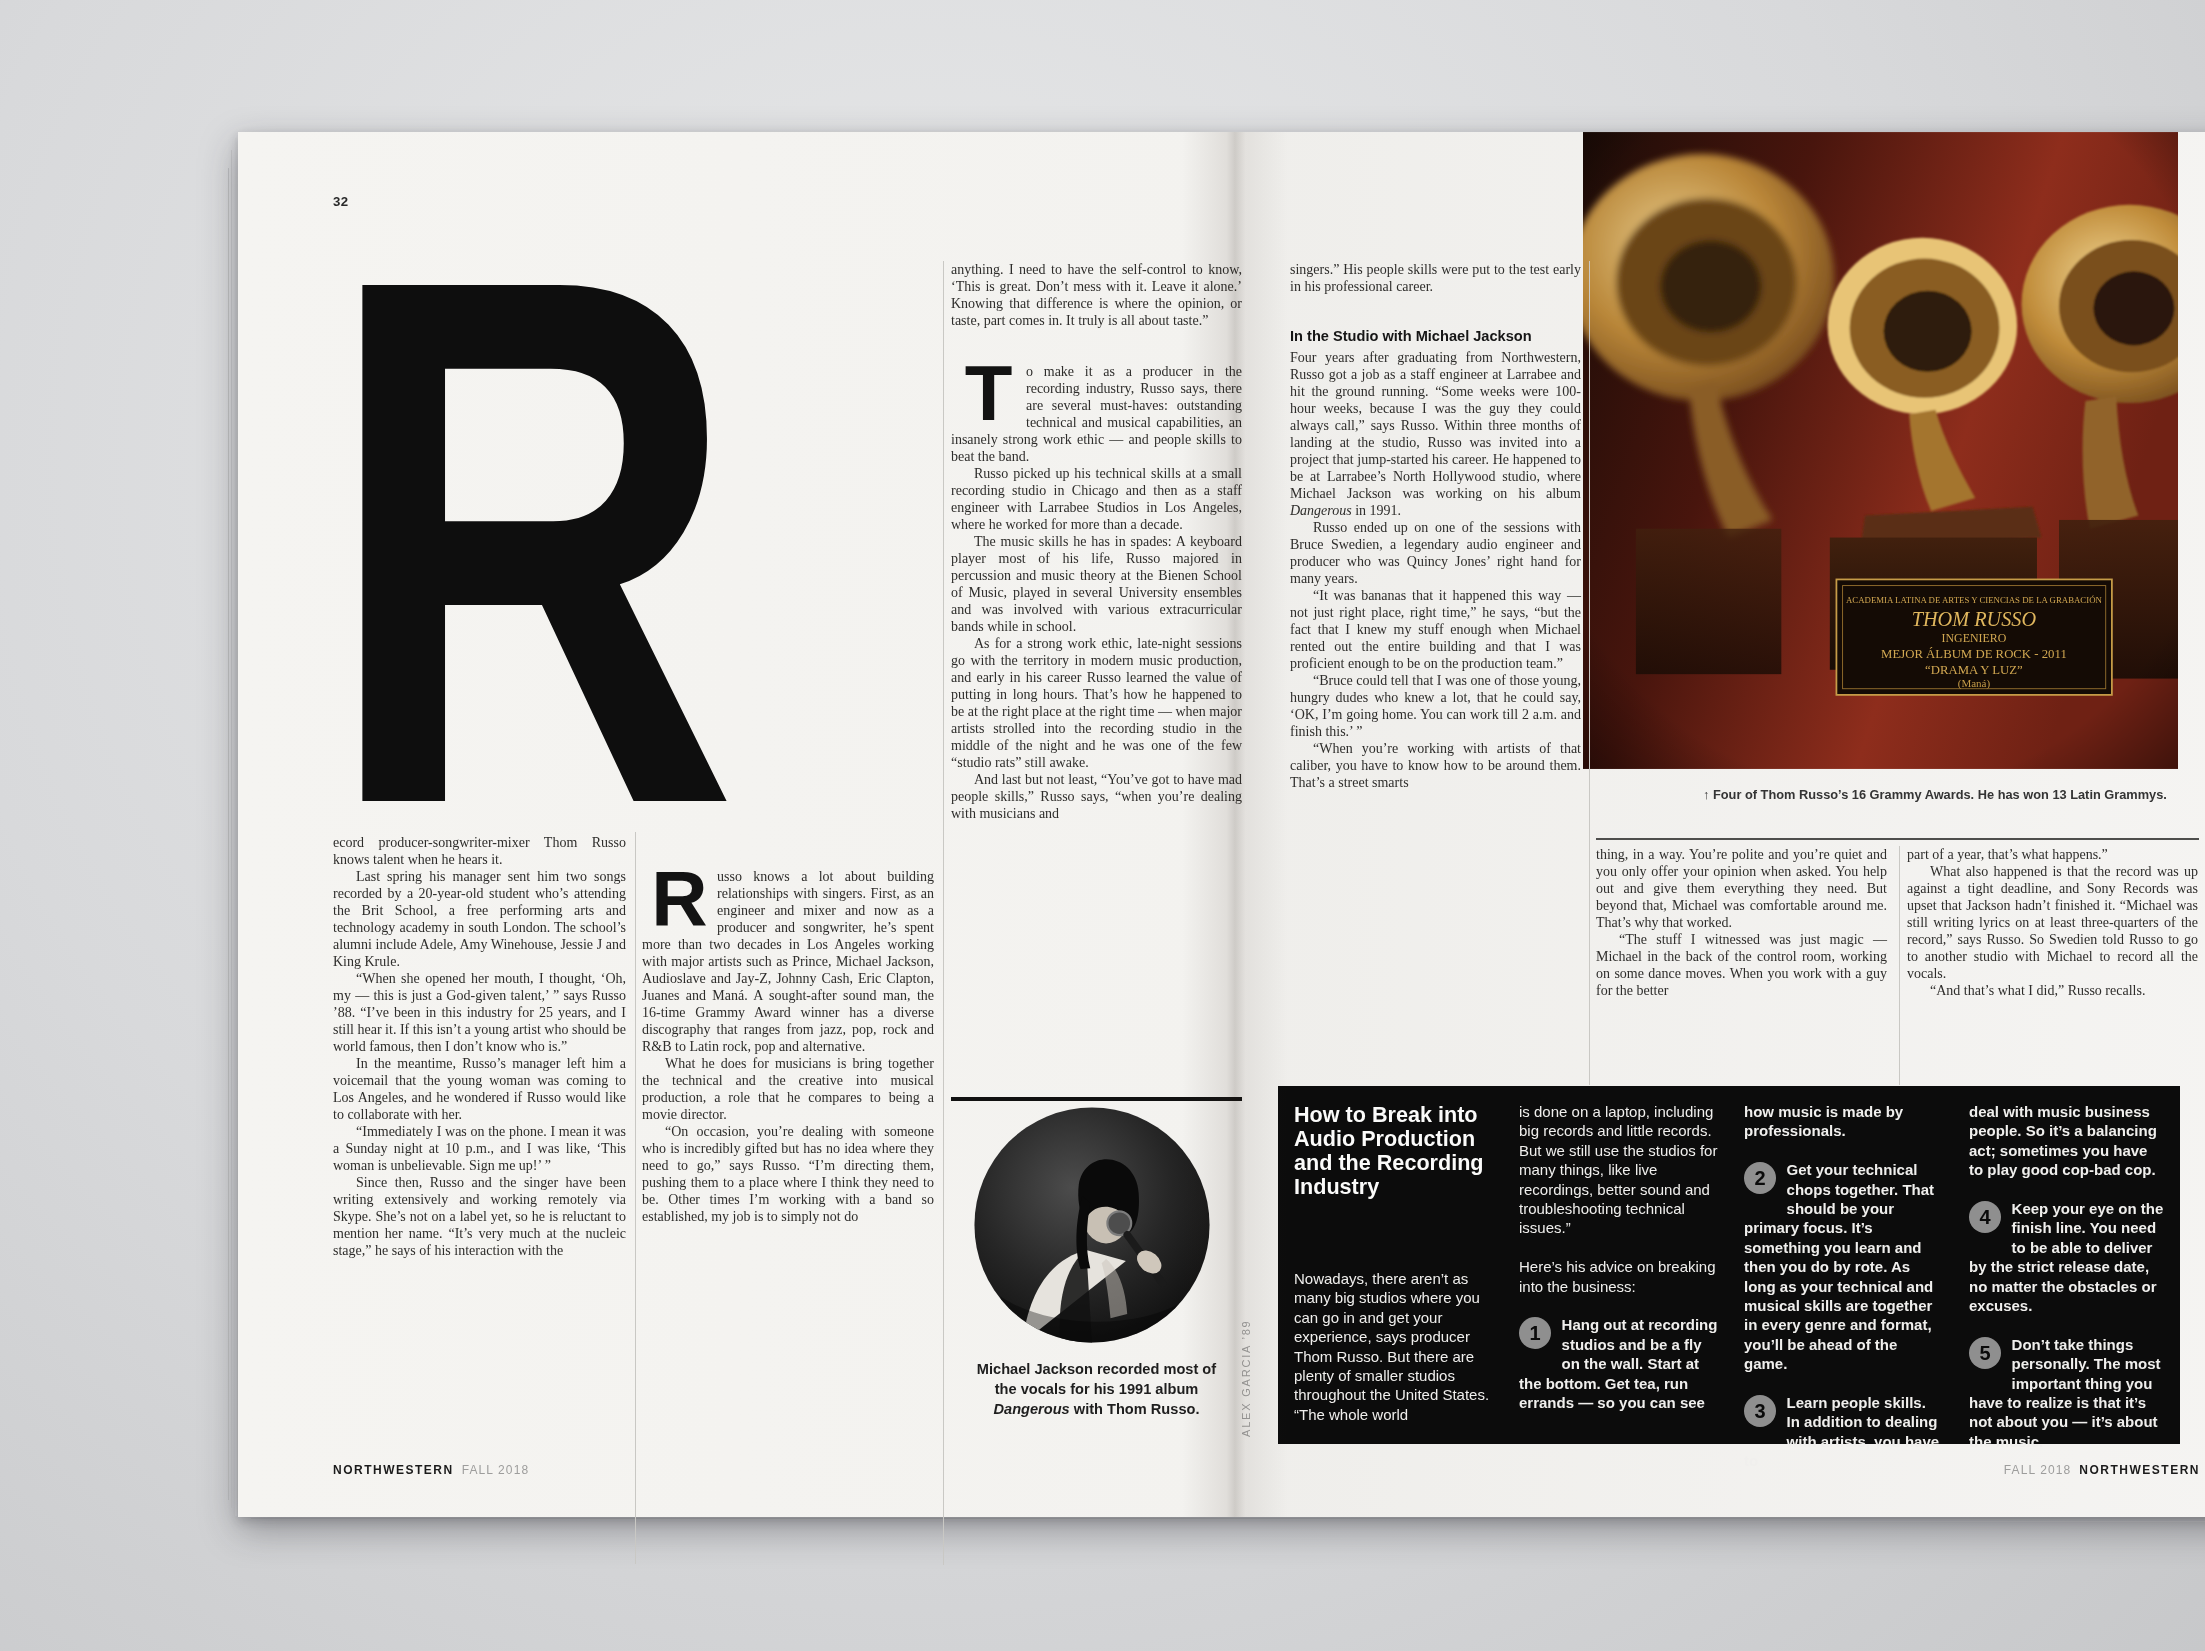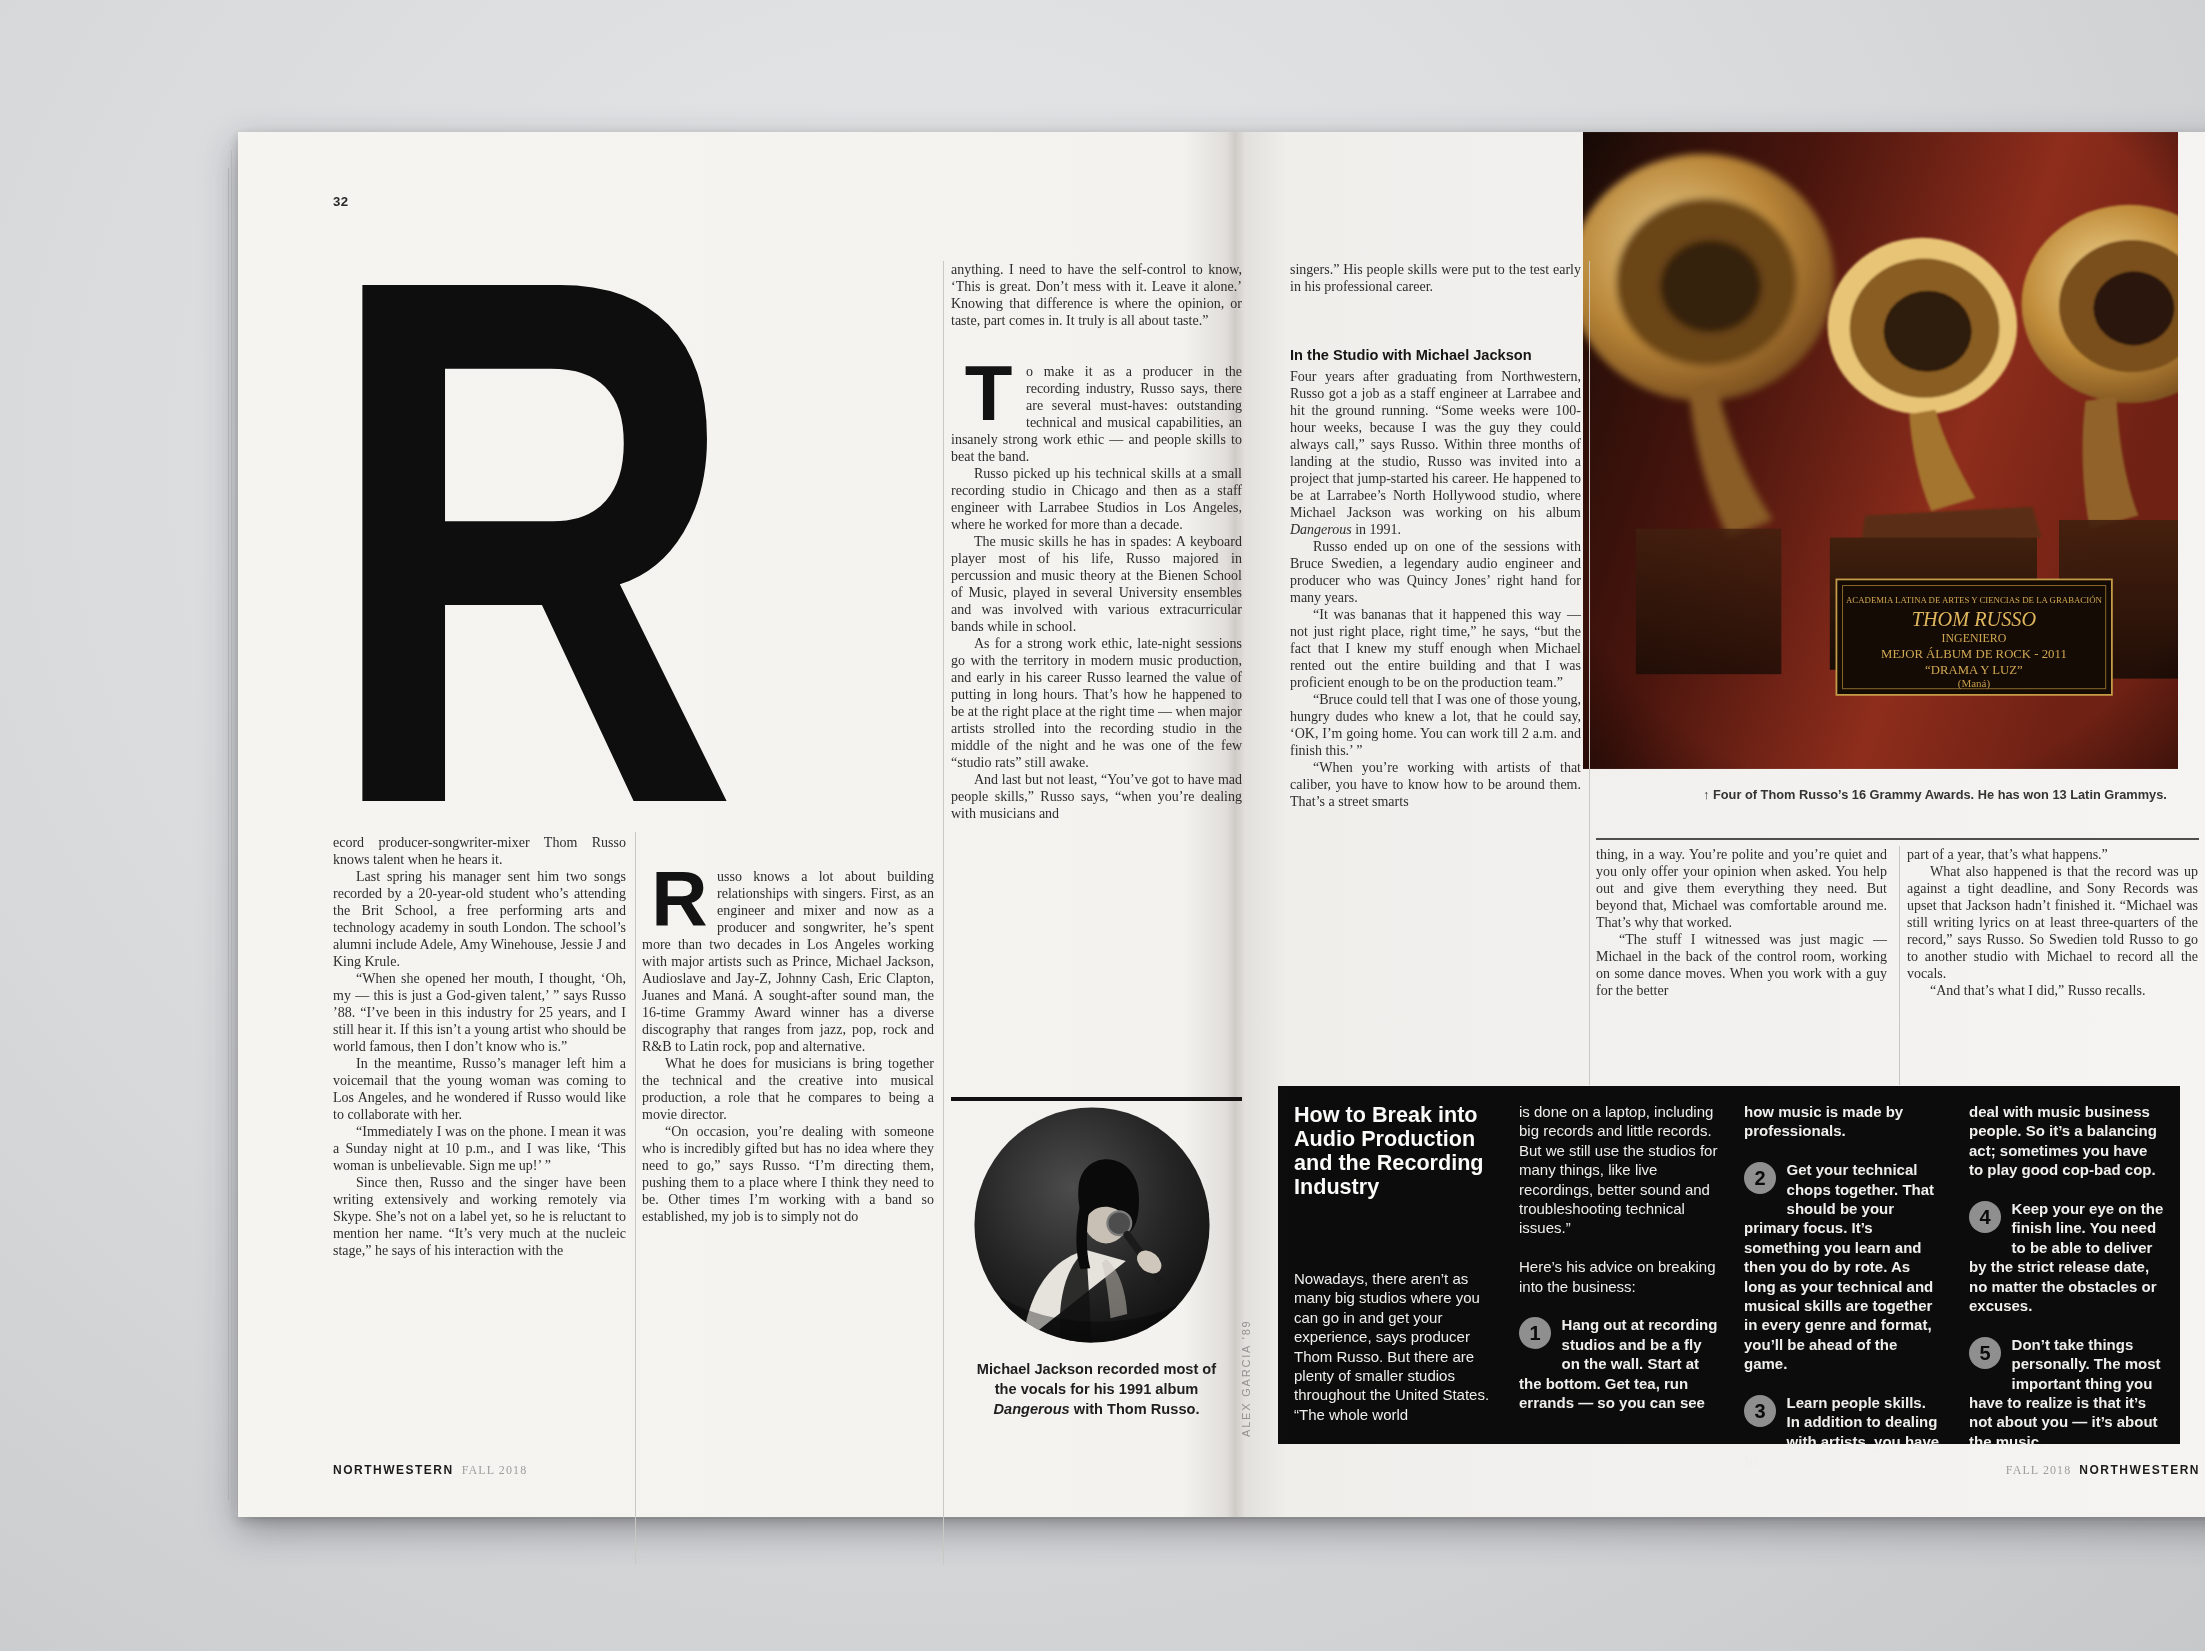--- a/index.html
+++ b/index.html
@@ -14,38 +14,38 @@
     box-shadow:0 13.2px 35px rgba(35,35,42,.38),0 3.5px 9.7px rgba(35,35,42,.2);
   }
   .abs{position:absolute;}
   
   .serif-col{position:absolute;font-family:"Liberation Serif","DejaVu Serif",serif;
     font-size:14px;line-height:17px;color:#2e2d2b;text-align:justify;}
   .serif-col p{margin:0;}
   .serif-col p.ind{text-indent:23px;}
   .serif-col p.sp{margin-top:34px;}
   .subhead{font-family:"Liberation Sans","DejaVu Sans",sans-serif;font-weight:bold;
-    font-size:14.6px;line-height:17.6px;margin-top:52px;margin-bottom:3.5px;text-align:left;color:#161616;}
+    font-size:14.6px;line-height:17.6px;margin-top:33px;margin-bottom:3.5px;text-align:left;color:#161616;}
   .dcap{float:left;width:75px;height:66px;font-family:"Liberation Sans","DejaVu Sans",sans-serif;
     font-weight:bold;font-size:78px;line-height:61px;text-align:center;color:#131313;}
   #bigR{position:absolute;left:86px;top:34px;font-family:"Liberation Sans","DejaVu Sans",sans-serif;
     font-weight:bold;font-size:750px;line-height:1;color:#0e0e0e;transform:scaleX(.765);
     transform-origin:left top;letter-spacing:0;}
   .pageno{position:absolute;font-weight:bold;font-size:13.2px;color:#2a2a2a;letter-spacing:0.4px;}
   .vrule{position:absolute;width:0.9px;background:#c9c8c4;}
   .hrule-black{position:absolute;background:#111;}
   .hrule-gray{position:absolute;background:#4e4e4c;}
   .caption-center{position:absolute;font-weight:bold;font-size:14.6px;line-height:20px;
     text-align:center;color:#1e1e1e;}
   .caption-left{position:absolute;font-weight:bold;font-size:12.8px;line-height:17px;color:#343434;}
   .credit-vert{position:absolute;writing-mode:vertical-rl;transform:rotate(180deg);
     font-size:11px;letter-spacing:1.8px;color:#9a9a99;}
   .footer{position:absolute;font-size:12px;letter-spacing:1.1px;color:#9d9d9c;}
   .footer .brand{font-weight:bold;color:#1b1b1b;letter-spacing:1.5px;}
-  .footer .issue{margin:16px 8px;font-family:Liberation Serif, serif;}
+  .footer .issue{margin:16px 8px;}
   
   #bbox{position:absolute;left:1040px;top:954px;width:902px;height:358px;background:#0c0c0c;}
   .bcol{position:absolute;top:16px;color:#f0efed;font-size:15px;line-height:19.4px;text-align:left;}
   .btitle{font-weight:bold;font-size:21.6px;line-height:24px;margin:1px 0 70px 0;color:#fbfbfa;}
   .bcol p{margin:0;}
   .bcol p.blead{margin-top:19.4px;}
   .tip{font-weight:bold;margin-top:19.4px;}
   .tipcont{font-weight:bold;}
   .tipnum{float:left;width:32px;height:32px;border-radius:50%;background:#8f8f8f;color:#0b0b0b;
     font-weight:bold;font-size:20px;line-height:32px;text-align:center;margin:1.8px 10.6px 6.2px 0;}

